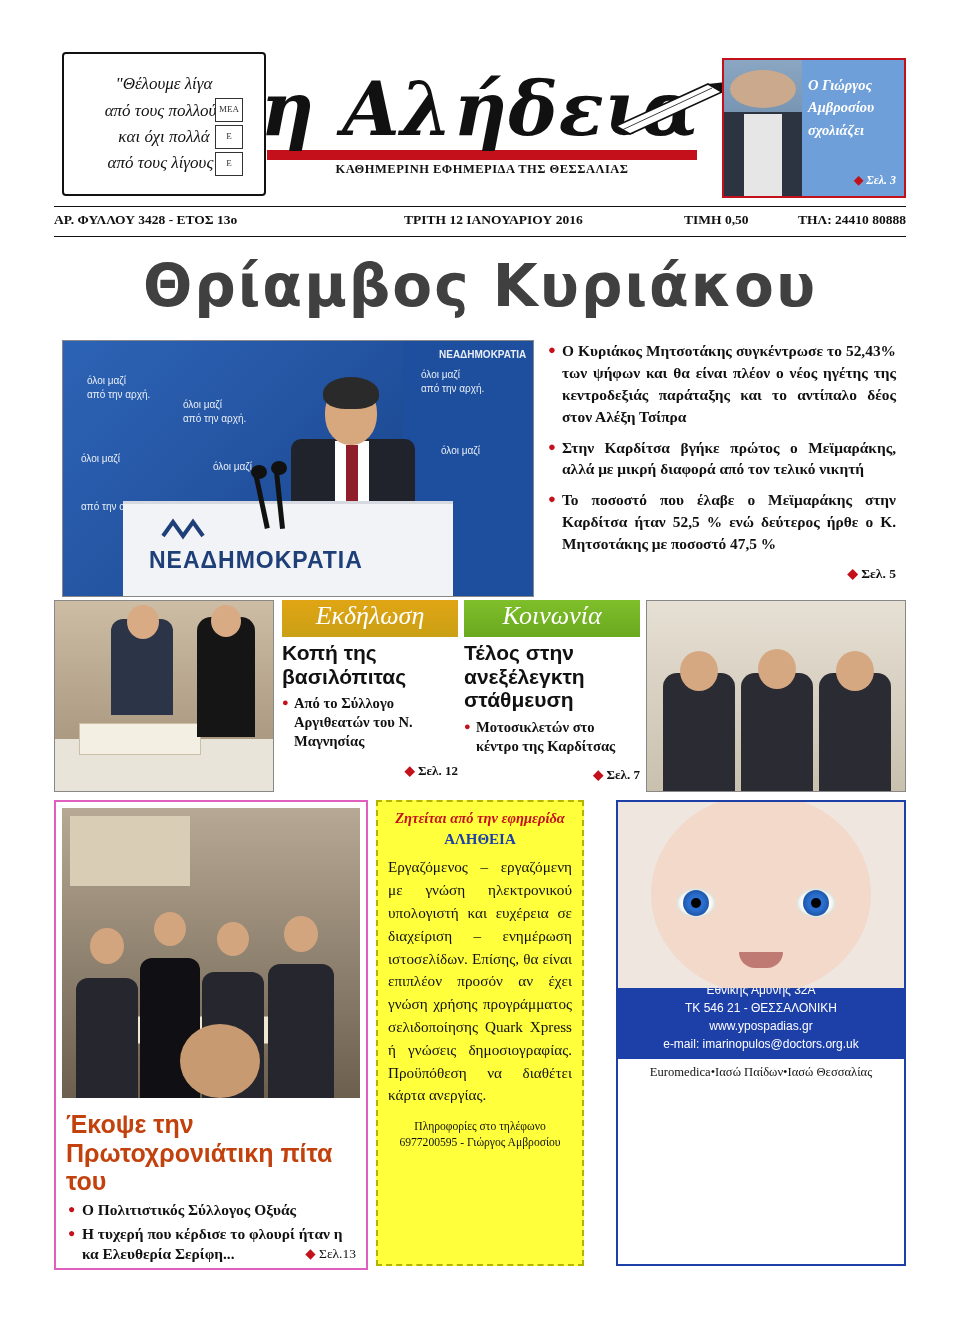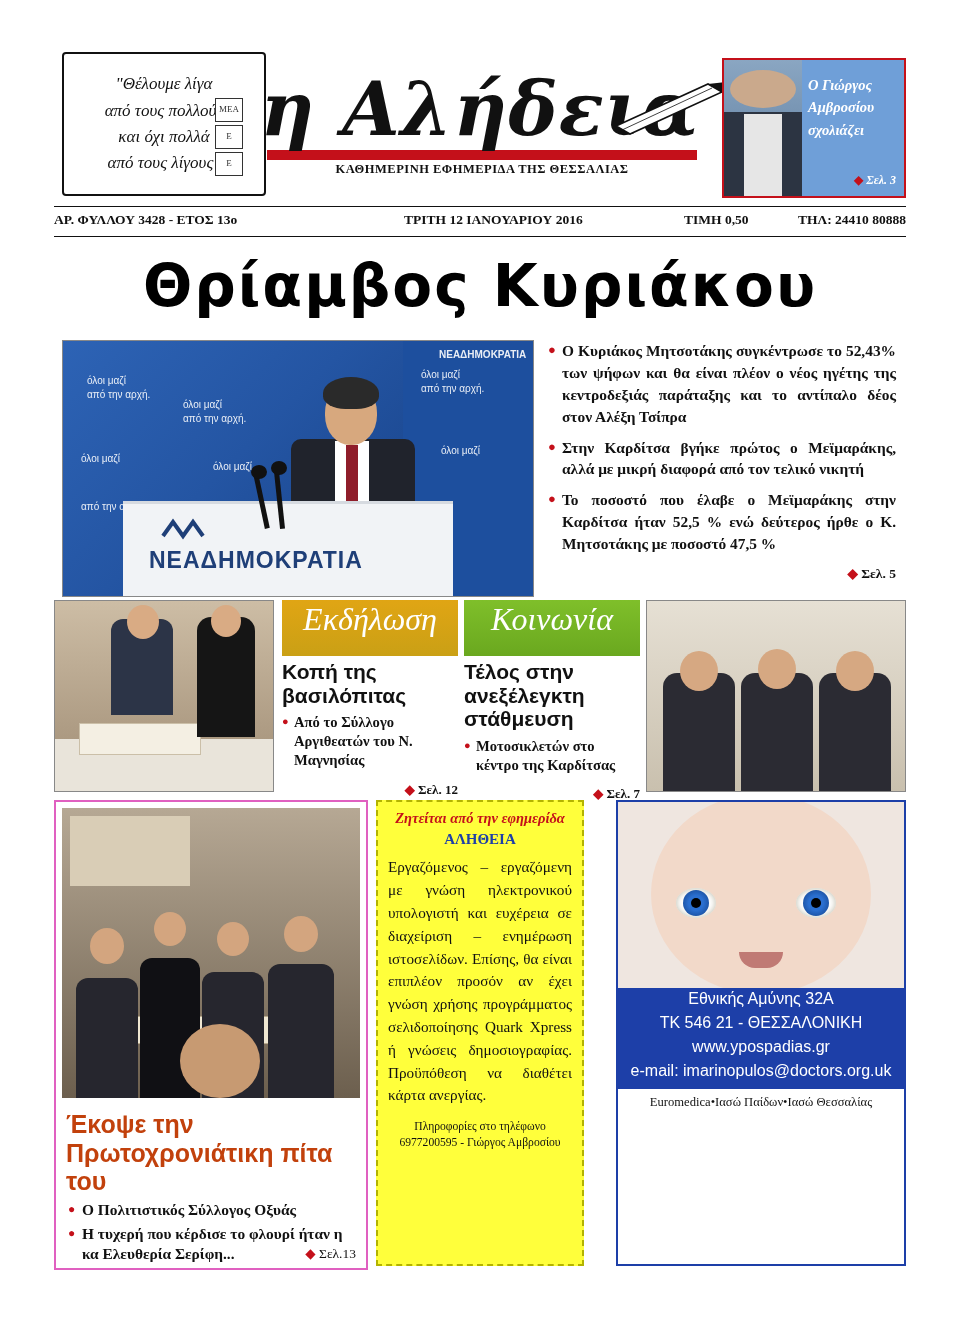--- a/index.html
+++ b/index.html
@@ -62,21 +62,21 @@
   .inf1{left:0;}
   .inf2{left:350px;}
   .inf3{left:630px;}
   .inf4{right:0;}
   .inforule2{position:absolute;left:54px;right:54px;top:236px;border-top:1.5px solid #111;}
 
   
   .headline{
     position:absolute;left:0;right:0;top:252px;text-align:center;
     font-family:"DejaVu Sans", sans-serif;font-weight:bold;font-size:58px;letter-spacing:2px;
-    color:#000000;
+    color:#404040;
   }
 
   
   .lead{position:absolute;left:62px;top:340px;width:470px;height:255px;border:1px solid #888;overflow:hidden;
     background:#1b3a6b;}
   .lead .bg{position:absolute;inset:0;background:
      linear-gradient(135deg,#2d63b5 0%,#2455a3 40%,#123a7d 100%);}
   .lead .bluepanelR{position:absolute;right:0;top:0;width:130px;height:100%;background:#1d4f9e;}
   .lead .slogan{position:absolute;color:#ffffff;font-family:"Liberation Sans",sans-serif;font-size:10px;opacity:.9;}
   .lead .podium{position:absolute;left:60px;bottom:0;width:330px;height:92px;background:#f1f3f6;
@@ -101,22 +101,22 @@
   .leadtext .pg{text-align:right;color:#111;font-weight:bold;font-size:13.5px;padding-left:0;}
 
   
   .sec{position:absolute;top:600px;left:54px;right:54px;height:190px;}
   .sec-photo{position:absolute;left:0;top:0;width:218px;height:190px;border:1px solid #888;overflow:hidden;background:#b9a992;}
   .sec-photo2{position:absolute;right:0;top:0;width:258px;height:190px;border:1px solid #888;overflow:hidden;background:#caa;}
   .sec-col{position:absolute;width:176px;top:0;}
   .sec-col.c1{left:228px;}
   .sec-col.c2{left:410px;}
   .kicker{
-    font-family:"Liberation Serif",serif;font-style:italic;font-size:32px;color:#ffffff;text-align:center;
-    background:linear-gradient(#e0a514,#caa015);padding:1px 0 18px;margin-bottom:4px;
+    font-family:"Liberation Serif",serif;font-style:italic;font-size:26px;color:#ffffff;text-align:center;
+    background:linear-gradient(#e0a514,#caa015);padding:1px 0 6px;margin-bottom:4px;
   }
   .kicker.green{background:linear-gradient(#7fbf2a,#6aa81f);}
   .sec-h{font-family:"Liberation Sans",sans-serif;font-weight:bold;font-size:21px;line-height:1.12;color:#111;margin:2px 0 6px;}
   .sec-b{font-family:"Liberation Serif",serif;font-weight:bold;font-size:14.6px;line-height:1.3;color:#111;position:relative;padding-left:12px;}
   .sec-b .b{position:absolute;left:0;top:1px;color:#c4101a;font-size:11px;}
   .sec-pg{text-align:right;font-family:"Liberation Serif",serif;font-weight:bold;font-size:13px;margin-top:12px;}
 
   
   .ph-wall{position:absolute;inset:0;background:linear-gradient(#cdbda5,#9f8c74);}
   .ph-table{position:absolute;left:0;bottom:0;width:100%;height:52px;background:#e9e4da;}
@@ -156,21 +156,21 @@
   .br{position:absolute;right:0;top:0;width:290px;height:466px;border:2px solid #1d3fa8;background:#fff;box-sizing:border-box;}
   .br-photo{position:absolute;left:0;top:0;width:100%;height:186px;background:#efe6e0;overflow:hidden;}
   .baby-face{position:absolute;left:50%;top:-8px;transform:translateX(-50%);width:220px;height:200px;border-radius:50%;background:#f2d9c9;}
   .eye{position:absolute;width:40px;height:30px;border-radius:50%;background:#fff;box-shadow:inset 0 0 6px #bba;}
   .iris{position:absolute;width:26px;height:26px;border-radius:50%;background:radial-gradient(circle,#2a6fd0 40%,#123f85 100%);}
   .pupil{position:absolute;width:10px;height:10px;border-radius:50%;background:#000;}
   .mouth{position:absolute;left:50%;transform:translateX(-50%);top:150px;width:44px;height:16px;border-radius:0 0 40px 40px;background:#c07a74;}
   .br-name{text-align:center;font-family:"Liberation Serif",serif;font-weight:bold;font-size:21px;color:#111;margin-top:10px;}
   .br-spec{text-align:center;font-family:"Liberation Serif",serif;font-weight:bold;font-size:14px;color:#1d3fa8;margin-top:4px;}
   .br-serv{text-align:center;font-family:"Liberation Serif",serif;font-weight:bold;font-size:13.4px;line-height:1.45;color:#111;margin-top:10px;}
-  .br-contact{background:#1d3fa8;color:#fff;text-align:center;font-family:"Liberation Sans",sans-serif;font-size:16px;
+  .br-contact{background:#1d3fa8;color:#fff;text-align:center;font-family:"Liberation Sans",sans-serif;font-size:12px;
      line-height:1.5;padding:6px 4px;margin-top:12px;}
   .br-contact .w{word-break:break-all;}
   .br-found{text-align:center;font-family:"Liberation Serif",serif;font-size:12.6px;color:#111;padding:6px 2px 0;}
 </style>
 </head>
 <body>
 
 <div class="page">
 
   <div class="masthead">

